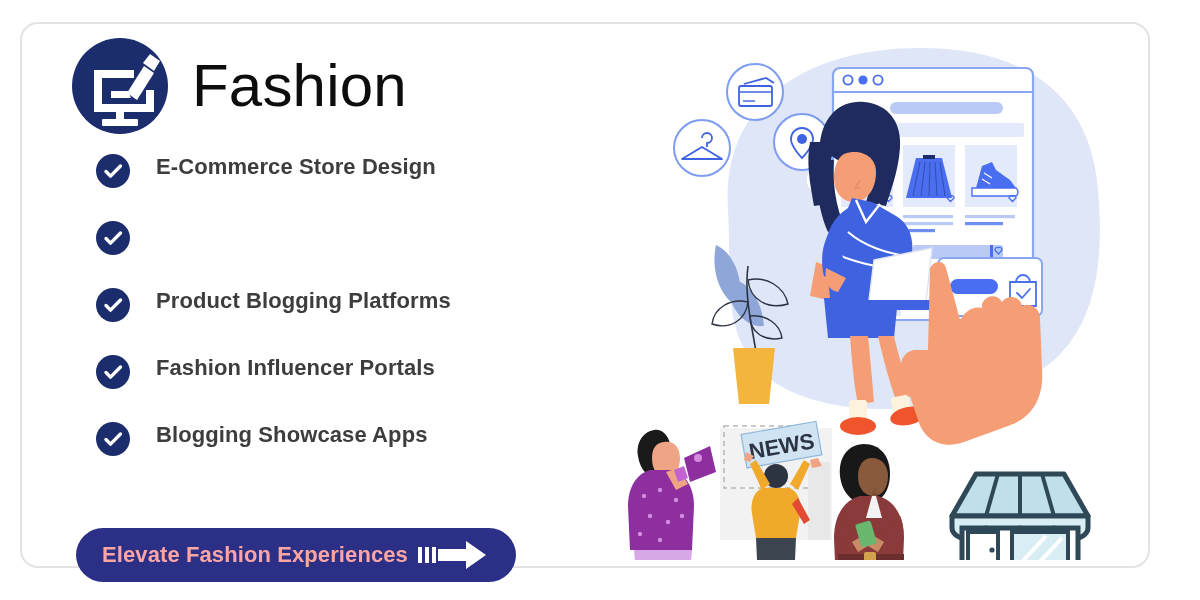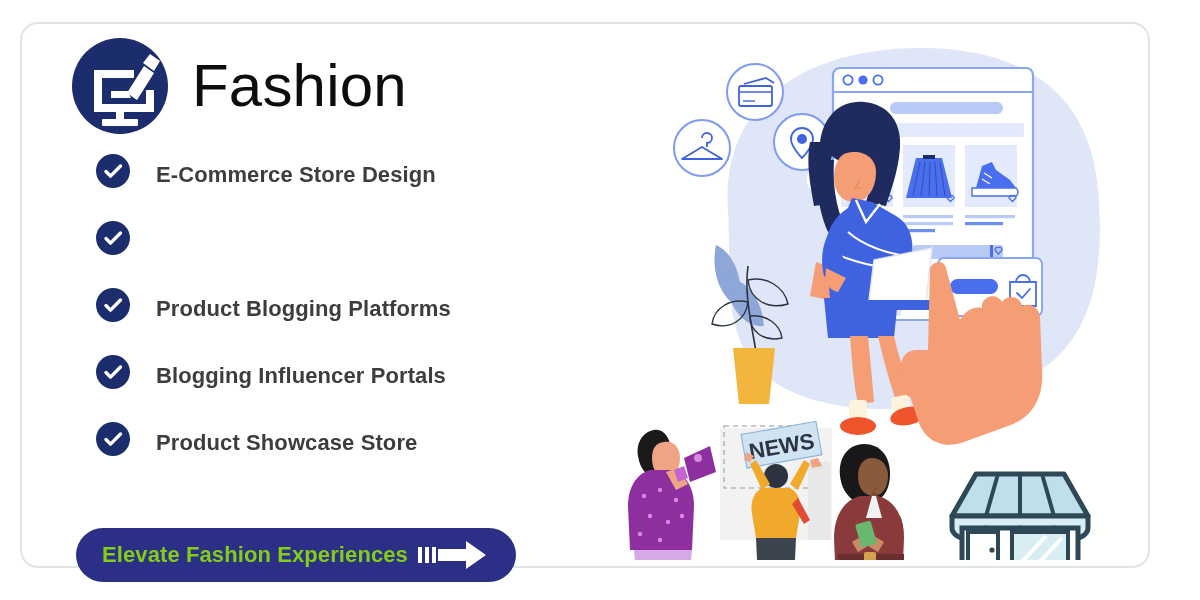--- a/index.html
+++ b/index.html
@@ -27,42 +27,42 @@
     background:#1c2d6e;position:relative;flex:none;
   }
   .logo svg{position:absolute;left:0;top:0;}
   .brand-title{
     margin-left:24px;font-size:60px;line-height:60px;
     font-weight:400;color:#0d0d0d;letter-spacing:.2px;white-space:nowrap;
   }
 
   .features{position:absolute;left:24px;top:118px;width:460px;}
   .feature{
-    display:flex;align-items:flex-end;height:34px;margin-bottom:33px;
+    display:flex;align-items:flex-start;height:34px;margin-bottom:33px;
   }
   .check{
     width:34px;height:34px;border-radius:50%;background:#1c2d6e;
     flex:none;position:relative;
   }
   .check svg{position:absolute;left:0;top:0;}
   .feature-label{
     margin-left:26px;font-size:22px;font-weight:700;color:#3d3d3d;
     letter-spacing:.1px;white-space:nowrap;
   }
 
   .cta{
     position:absolute;left:4px;top:492px;
     height:54px;min-width:420px;
     background:#2b2f86;border-radius:28px;
     display:flex;align-items:center;
     padding:0 26px;box-sizing:border-box;
     border:none;cursor:pointer;
   }
   .cta-label{
-    font-size:22px;font-weight:700;color:#84cc16;white-space:nowrap;
+    font-size:22px;font-weight:700;color:#fca5a5;white-space:nowrap;
     letter-spacing:.1px;
   }
   .cta-arrow{margin-left:10px;display:flex;align-items:center;position:relative;}
 
   
   .illus{position:absolute;left:620px;top:30px;width:510px;height:530px;}
   .illus svg{position:absolute;left:0;top:0;}
 </style>
 </head>
 <body>
@@ -114,30 +114,30 @@
         </span>
         <span class="feature-label">Product Blogging Platforms</span>
       </div>
 
       <div class="feature">
         <span class="check">
           <svg width="34" height="34" viewBox="0 0 34 34">
             <path d="M10 17.5 l4.5 4.6 L24.5 12" stroke="#ffffff" stroke-width="3.4" fill="none" stroke-linecap="round" stroke-linejoin="round"></path>
           </svg>
         </span>
-        <span class="feature-label">Blogging Influencer Portals</span>
-      </div>
-
-      <div class="feature">
-        <span class="check">
-          <svg width="34" height="34" viewBox="0 0 34 34">
-            <path d="M10 17.5 l4.5 4.6 L24.5 12" stroke="#ffffff" stroke-width="3.4" fill="none" stroke-linecap="round" stroke-linejoin="round"></path>
-          </svg>
-        </span>
-        <span class="feature-label">Product Showcase Store</span>
+        <span class="feature-label">Fashion Influencer Portals</span>
+      </div>
+
+      <div class="feature">
+        <span class="check">
+          <svg width="34" height="34" viewBox="0 0 34 34">
+            <path d="M10 17.5 l4.5 4.6 L24.5 12" stroke="#ffffff" stroke-width="3.4" fill="none" stroke-linecap="round" stroke-linejoin="round"></path>
+          </svg>
+        </span>
+        <span class="feature-label">Blogging Showcase Apps</span>
       </div>
 
     </div>
 
     <button class="cta">
       <span class="cta-label">Elevate Fashion Experiences</span>
       <span class="cta-arrow">
         <svg width="72" height="34" viewBox="0 0 72 34">
           <rect x="0" y="9" width="4" height="16" fill="#ffffff"></rect>
           <rect x="7" y="9" width="4" height="16" fill="#ffffff"></rect>

